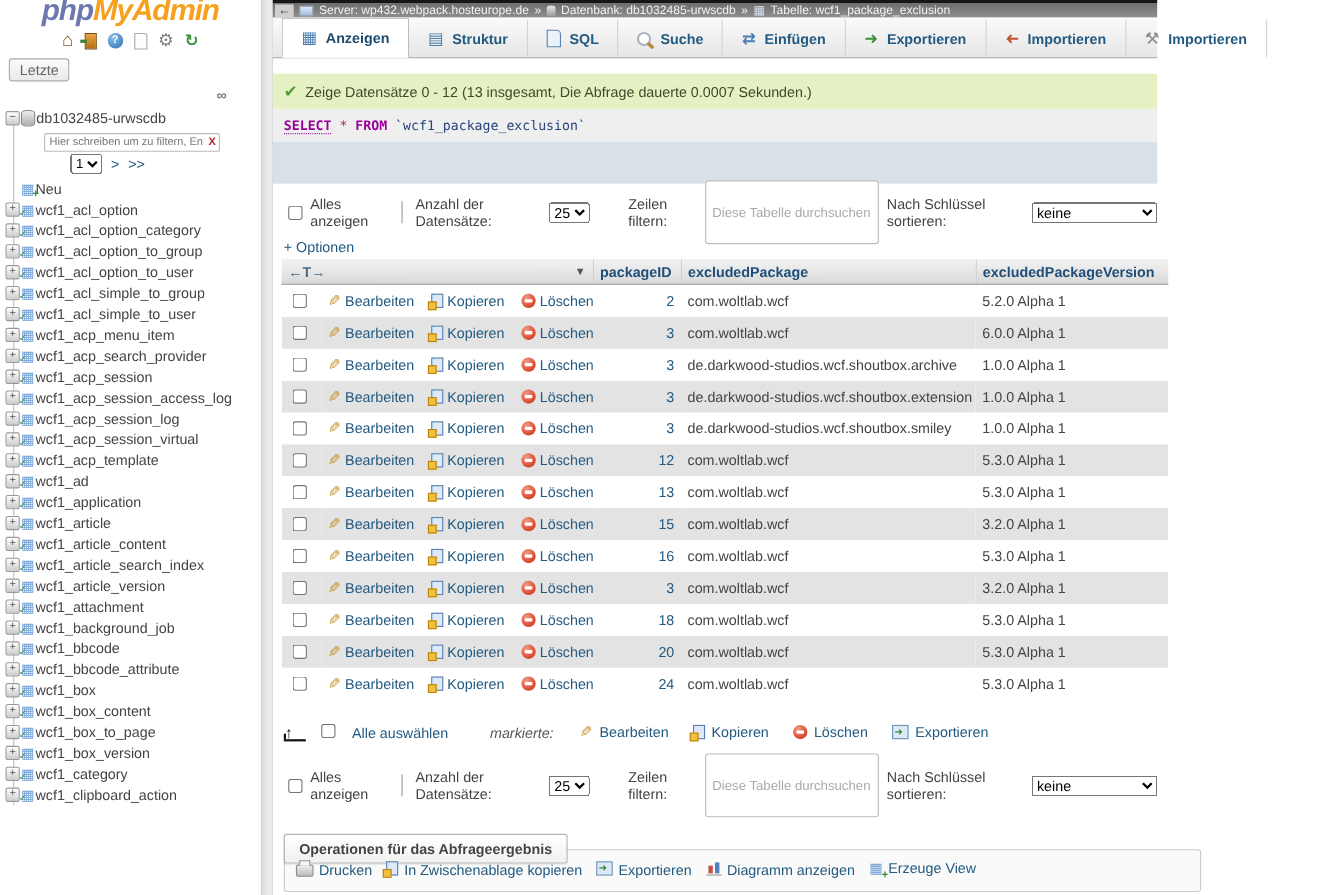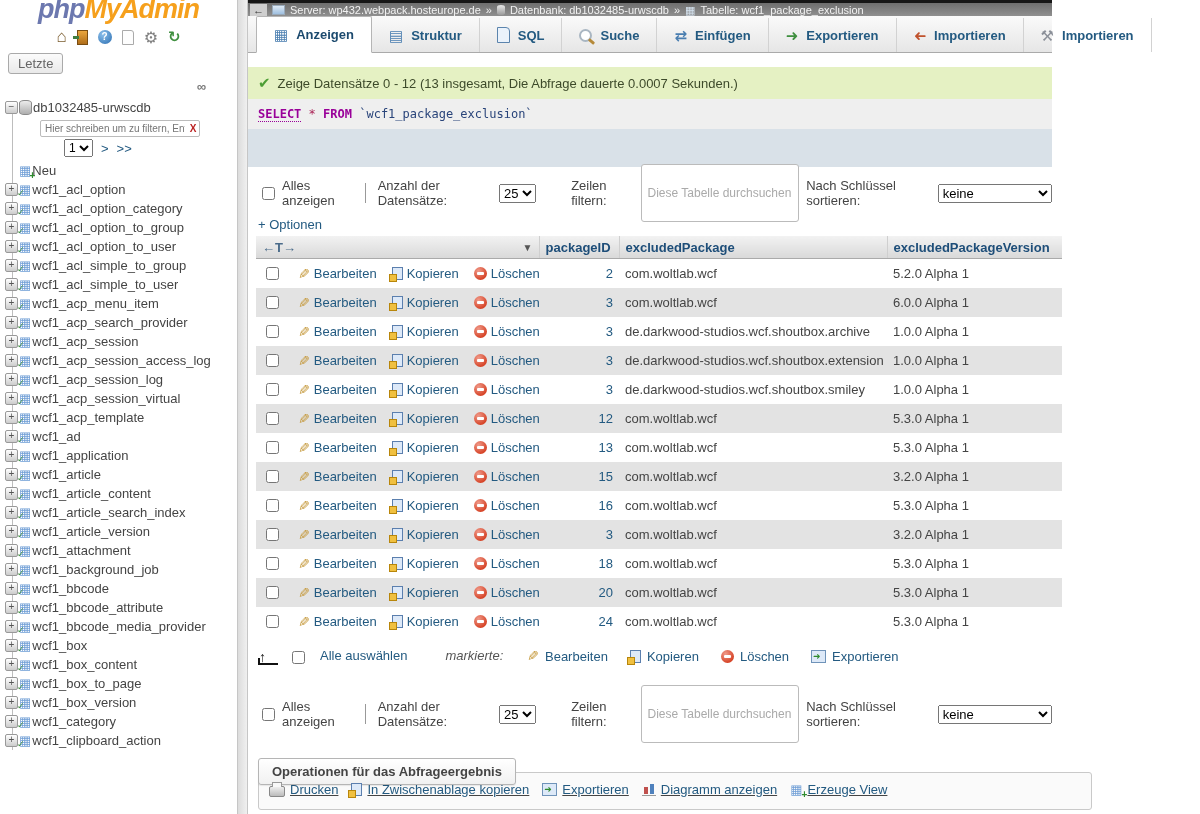--- a/index.html
+++ b/index.html
@@ -111,29 +111,29 @@
   [data-icon="view-icon"]::after{content:"+";position:absolute;right:-5px;bottom:-3px;color:#2e8b2e;font-weight:bold;font-size:10px;}
   [data-icon="chart-icon"]{width:14px;height:12px;position:relative;border-bottom:1px solid #999;display:inline-block;}
   [data-icon="chart-icon"]::before{content:"";position:absolute;left:2px;bottom:1px;width:4px;height:7px;background:#c0504d;}
   [data-icon="chart-icon"]::after{content:"";position:absolute;left:8px;bottom:1px;width:4px;height:10px;background:#4f81bd;}
   [data-icon="print-icon"]{width:14px;height:9px;background:linear-gradient(#eee,#bbb);border:1px solid #888;border-radius:2px;position:relative;display:inline-block;margin-top:3px;}
   [data-icon="print-icon"]::before{content:"";position:absolute;top:-5px;left:2px;right:2px;height:4px;background:#f8f8f8;border:1px solid #999;border-bottom:none;}
   [data-icon="check-all-icon"]{width:20px;height:15px;border-bottom:2px solid #111;position:relative;display:inline-block;}
   [data-icon="check-all-icon"]::before{content:"\2191";position:absolute;left:1px;bottom:-2px;font-size:14px;font-weight:bold;color:#111;}
   [data-icon="check-all-icon"]::after{content:"";position:absolute;left:0;bottom:0;height:5px;border-left:2px solid #111;}
 
-  .bulkrow{display:flex;align-items:flex-start;gap:10px;margin:12px 0 0 10px;height:26px;}
+  .bulkrow{display:flex;align-items:flex-end;gap:10px;margin:12px 0 0 10px;height:26px;}
   .bulkrow .marked{font-style:italic;color:#555;margin:0 14px 0 28px;}
   .bulkrow .bact{display:flex;align-items:center;gap:6px;margin-right:22px;}
   .bulkrow label{color:#235a81;margin-left:2px;}
 
   .resultops{position:relative;margin:44px 0 0 10px;width:812px;border:1px solid #c9c9c9;background:#fafafa;padding:9px 10px 12px 10px;border-radius:0 3px 3px 3px;}
   .resultops-title{position:absolute;top:-15px;left:-1px;border:1px solid #b5b5b5;background:linear-gradient(#fff,#f1f1f1);padding:5px 13px;font-weight:bold;color:#444;border-radius:3px;box-shadow:0 1px 1px rgba(0,0,0,.08);}
   .opsrow{display:flex;align-items:center;gap:6px;}
-  .opsrow .oact{display:flex;align-items:center;gap:5px;margin-right:7px;text-decoration:underline;}
+  .opsrow .oact{display:flex;gap:5px;margin-right:7px;}
 </style>
 </head>
 <body>
 
 <div class="app">
 
   <div class="sidebar">
     <div class="logo"><span class="p1">php</span><span class="p2">MyAdmin</span></div>
     <div class="sb-iconrow">
       
@@ -271,25 +271,20 @@
         </li>
           <li class="trow titem">
           <span class="expander"></span>
           <span class="tico" data-icon="table-icon"></span>
           <span class="nm">wcf1_bbcode</span>
         </li>
           <li class="trow titem">
           <span class="expander"></span>
           <span class="tico" data-icon="table-icon"></span>
           <span class="nm">wcf1_bbcode_attribute</span>
-        </li>
-          <li class="trow titem">
-          <span class="expander"></span>
-          <span class="tico" data-icon="table-icon"></span>
-          <span class="nm">wcf1_bbcode_media_provider</span>
         </li>
           <li class="trow titem">
           <span class="expander"></span>
           <span class="tico" data-icon="table-icon"></span>
           <span class="nm">wcf1_box</span>
         </li>
           <li class="trow titem">
           <span class="expander"></span>
           <span class="tico" data-icon="table-icon"></span>
           <span class="nm">wcf1_box_content</span>

